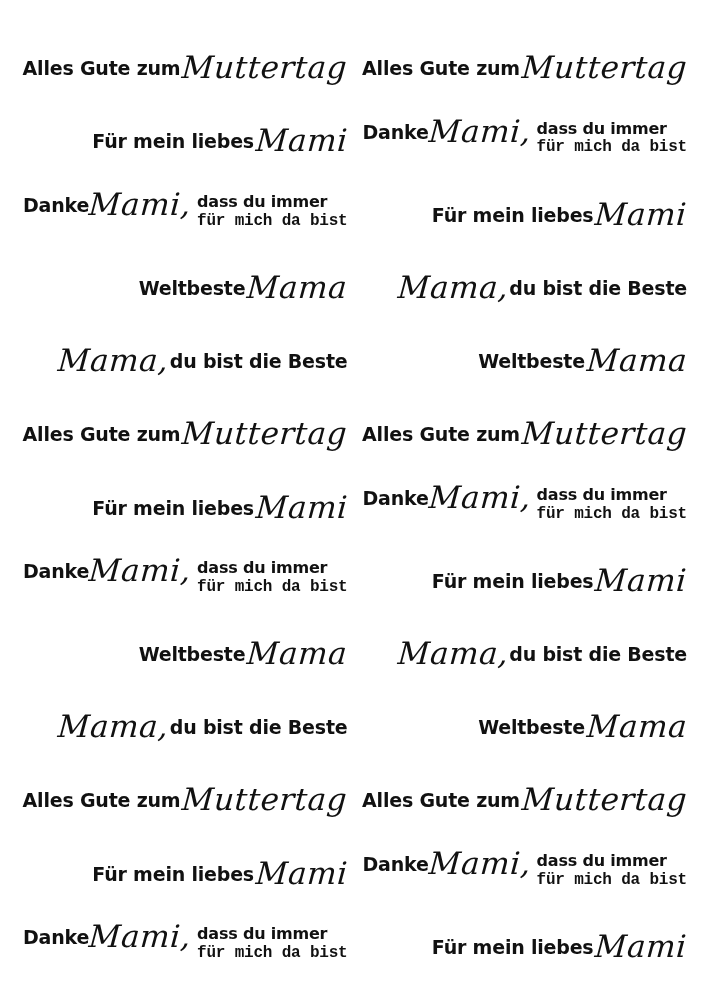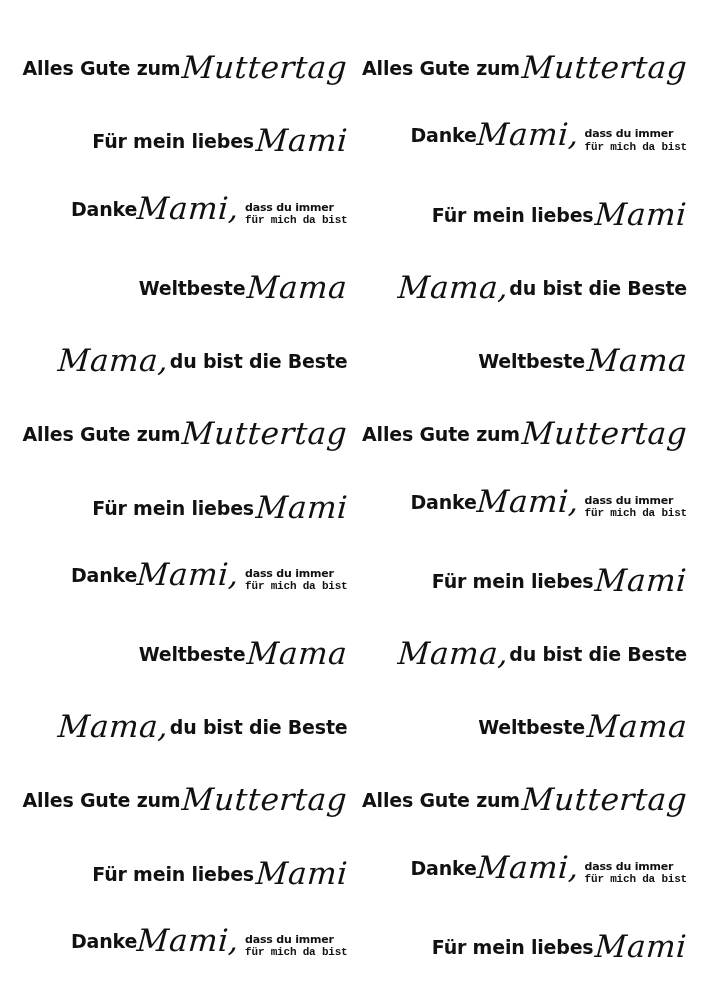--- a/index.html
+++ b/index.html
@@ -67,21 +67,21 @@
     margin-left: 2px;
     position: relative;
     top: 3px;
   }
   .script-part.tight { margin-left: 0px; }
   
   .tail {
     display: inline-block;
     font-family: "DejaVu Sans", sans-serif;
     font-weight: bold;
-    font-size: 11px;
+    font-size: 16px;
     line-height: 1.22;
     letter-spacing: -0.2px;
     color: #111111;
     margin-left: 6px;
     position: relative;
     top: -5px;
     text-align: left;
   }
   .tail .t2 { display: block; font-family: Liberation Mono, monospace; }
   .after-script {

